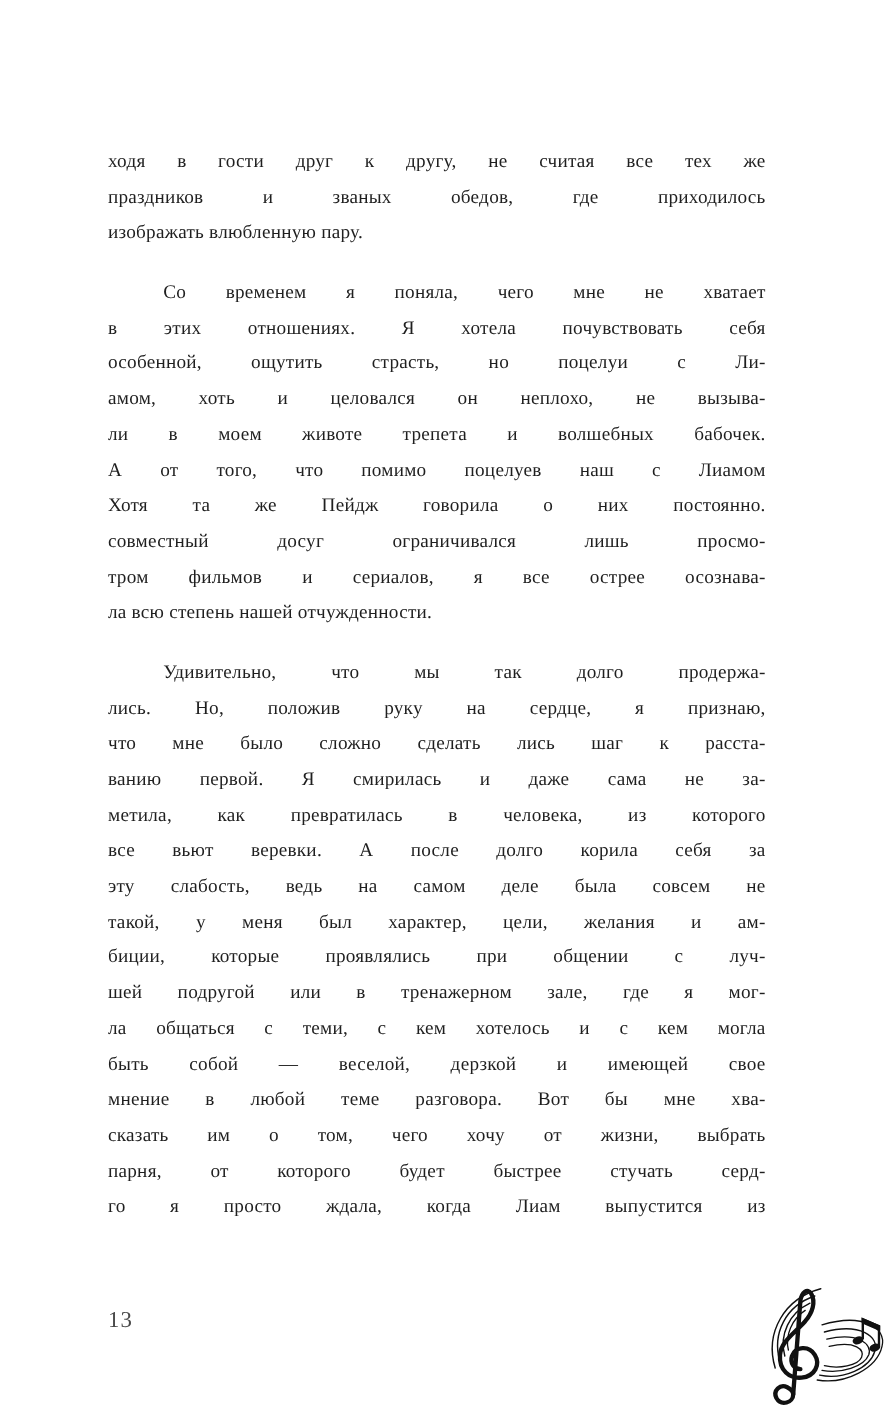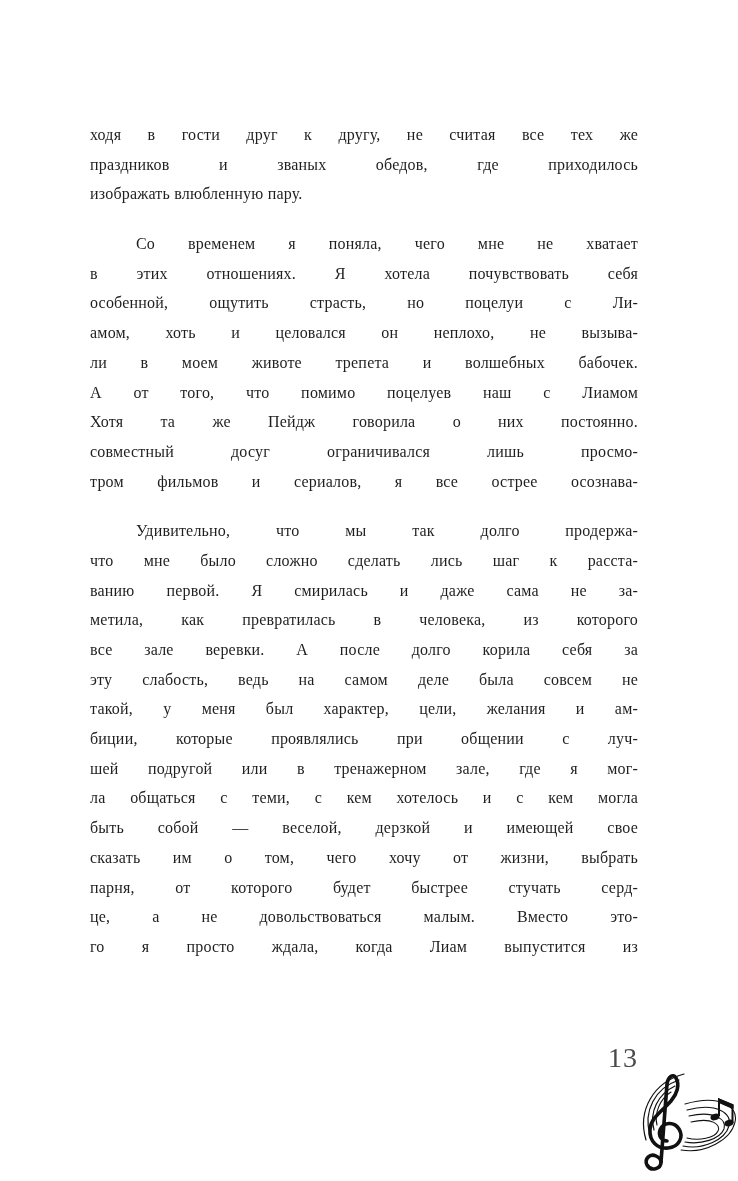--- a/index.html
+++ b/index.html
@@ -26,24 +26,24 @@
     text-align: justify;
     text-align-last: justify;
     white-space: normal;
     height: 29.7px;
   }
   .line.end { text-align-last: left; }
   .line.ind { text-indent: 46px; margin-top: 20px; }
   .page-number {
     position: absolute;
     left: 90px;
-    top: 1042px;
+    top: 1090px;
     width: 548px;
-    text-align: right;
-    font-size: 28px;
+    text-align: left;
+    font-size: 19px;
     color: #4a4a4a;
     letter-spacing: 1px;
   }
   .decoration {
     position: absolute;
     left: 627px;
     top: 1068px;
     width: 110px;
     height: 105px;
   }
@@ -62,37 +62,39 @@
   <div class="para">
     <div class="line ind">Со временем я поняла, чего мне не хватает</div>
     <div class="line">в этих отношениях. Я хотела почувствовать себя</div>
     <div class="line">особенной, ощутить страсть, но поцелуи с Ли-</div>
     <div class="line">амом, хоть и целовался он неплохо, не вызыва-</div>
     <div class="line">ли в моем животе трепета и волшебных бабочек.</div>
     <div class="line">А от того, что помимо поцелуев наш с Лиамом</div>
     <div class="line">Хотя та же Пейдж говорила о них постоянно.</div>
     <div class="line">совместный досуг ограничивался лишь просмо-</div>
     <div class="line">тром фильмов и сериалов, я все острее осознава-</div>
+    <div class="line end">ла всю степень нашей отчужденности.</div>
   </div>
 
   <div class="para">
     <div class="line ind">Удивительно, что мы так долго продержа-</div>
+    <div class="line">лись. Но, положив руку на сердце, я признаю,</div>
     <div class="line">что мне было сложно сделать лись шаг к расста-</div>
     <div class="line">ванию первой. Я смирилась и даже сама не за-</div>
     <div class="line">метила, как превратилась в человека, из которого</div>
-    <div class="line">все зале веревки. А после долго корила себя за</div>
+    <div class="line">все вьют веревки. А после долго корила себя за</div>
     <div class="line">эту слабость, ведь на самом деле была совсем не</div>
     <div class="line">такой, у меня был характер, цели, желания и ам-</div>
     <div class="line">биции, которые проявлялись при общении с луч-</div>
     <div class="line">шей подругой или в тренажерном зале, где я мог-</div>
     <div class="line">ла общаться с теми, с кем хотелось и с кем могла</div>
     <div class="line">быть собой — веселой, дерзкой и имеющей свое</div>
+    <div class="line">мнение в любой теме разговора. Вот бы мне хва-</div>
     <div class="line">сказать им о том, чего хочу от жизни, выбрать</div>
     <div class="line">парня, от которого будет быстрее стучать серд-</div>
-    <div class="line">це, а не довольствоваться малым. Вместо это-</div>
     <div class="line">го я просто ждала, когда Лиам выпустится из</div>
   </div>
 
 </div>
 
 <div class="page-number">13</div>
 
 <div class="decoration">
   <svg width="110" height="105" viewBox="0 0 110 105" xmlns="http://www.w3.org/2000/svg">
     <g stroke="#111111" fill="none" stroke-linecap="round">

